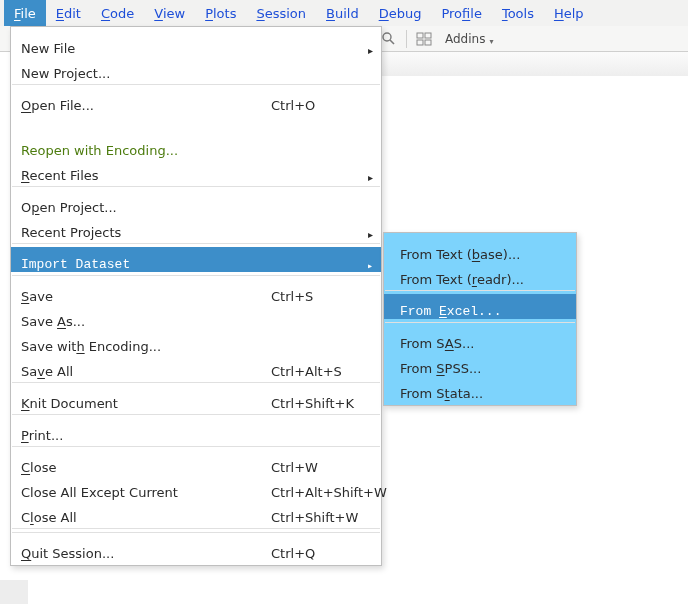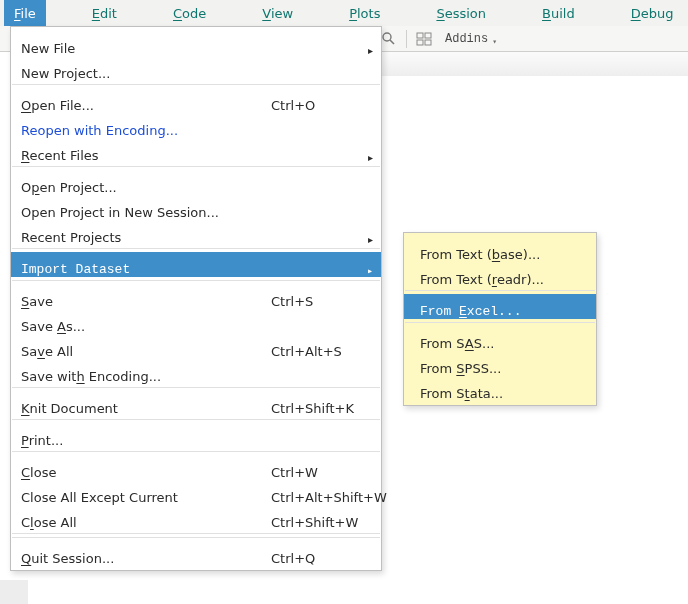--- a/index.html
+++ b/index.html
@@ -16,28 +16,27 @@
   
   .menubar {
     position: absolute;
     top: 0; left: 0; right: 0;
     height: 26px;
     background: #f2f2f1; 
     border-bottom: 1px solid #d6d6d5;
     display: flex;
     align-items: stretch;
     padding-left: 4px;
-    gap: 36px;
   }
   .menubar .menu-item {
     display: flex;
     align-items: center;
     padding: 0 10px;
     cursor: default;
-    color: #0f766e;
+    color: #1d4ed8;
   }
   .menubar .menu-item.active {
     background: #3d8ec9;
     color: #ffffff;
   }
   .mn-u { text-decoration: underline; text-underline-offset: 2px; }
   
   .toolbar {
     position: absolute;
     top: 26px; left: 0; right: 0;
@@ -58,21 +57,20 @@
   .tb-icon {
     width: 18px; height: 18px;
     display: inline-flex; align-items: center; justify-content: center;
     color: #6b6b6b;
   }
   .addins {
     display: flex; align-items: flex-end; gap: 4px;
     font-size: 12px; color: #4a4a4a;
     padding: 1px 6px;
     border-radius: 3px;
-    font-family: Liberation Mono, monospace;
   }
   .addins .tri { font-size: 8px; color: #6b6b6b; }
   
   .tabstrip {
     position: absolute;
     top: 52px; right: 0;
     left: 380px;
     height: 24px;
     background: linear-gradient(#fbfbfb, #eeeeee);
     border-bottom: 1px solid #d0d0d0;
@@ -111,44 +109,44 @@
   }
   .drop-row .label {
     flex: 1;
   }
   .drop-row .short {
     width: 100px;
     text-align: left;
     color: #2b2b2b;
     margin-top: 12px;
   }
-  .drop-row.disabled { color: #1d4ed8; }
+  .drop-row.disabled { color: #4d7c0f; margin-top: 20px; }
   .drop-row.highlight {
     background: #3d8ec9;
     color: #ffffff;
     font-family: Liberation Mono, monospace;
   }
   .drop-row .submenu-arrow {
     position: absolute;
     right: 8px;
     font-size: 10px;
     color: inherit;
   }
   .drop-sep {
     height: 1px;
     margin: 3px 1px;
     background: #e0e0e0;
   }
   
   .dropdown-import {
     position: absolute;
     top: 232px; 
-    left: 403px;
+    left: 383px;
     width: 192px;
-    background: #fef9c3;
+    background: #7dd3fc;
     border: 1px solid #bfbfbf;
     box-shadow: 2px 3px 6px rgba(0,0,0,0.15);
     padding: 4px 0;
     z-index: 11;
   }
   .dropdown-import .drop-row .label {
     padding-left: 6px;
   }
   
   svg { display: block; }
@@ -243,23 +241,20 @@
     <span class="label"><span class="mn-u">R</span><span>ecent Files</span></span>
     <span class="submenu-arrow">▸</span>
   </div>
 
   <div class="drop-sep"></div>
 
   <div class="drop-row">
     <span class="label"><span>O</span><span class="mn-u">p</span><span>en Project...</span></span>
   </div>
   <div class="drop-row">
-    <span class="label"><span>Open Project in New Session...</span></span>
-  </div>
-  <div class="drop-row">
     <span class="label"><span>Recent Projects</span></span>
     <span class="submenu-arrow">▸</span>
   </div>
 
   <div class="drop-sep"></div>
 
   <div class="drop-row highlight">
     <span class="label"><span>Import Dataset</span></span>
     <span class="submenu-arrow">▸</span>
   </div>
@@ -267,26 +262,26 @@
   <div class="drop-sep"></div>
 
   <div class="drop-row">
     <span class="label"><span class="mn-u">S</span><span>ave</span></span>
     <span class="short">Ctrl+S</span>
   </div>
   <div class="drop-row">
     <span class="label"><span>Save </span><span class="mn-u">A</span><span>s...</span></span>
   </div>
   <div class="drop-row">
+    <span class="label"><span>Save wit</span><span class="mn-u">h</span><span> Encoding...</span></span>
+  </div>
+  <div class="drop-row">
     <span class="label"><span>Sa</span><span class="mn-u">v</span><span>e All</span></span>
     <span class="short">Ctrl+Alt+S</span>
   </div>
-  <div class="drop-row">
-    <span class="label"><span>Save wit</span><span class="mn-u">h</span><span> Encoding...</span></span>
-  </div>
 
   <div class="drop-sep"></div>
 
   <div class="drop-row">
     <span class="label"><span class="mn-u">K</span><span>nit Document</span></span>
     <span class="short">Ctrl+Shift+K</span>
   </div>
 
   <div class="drop-sep"></div>
 

